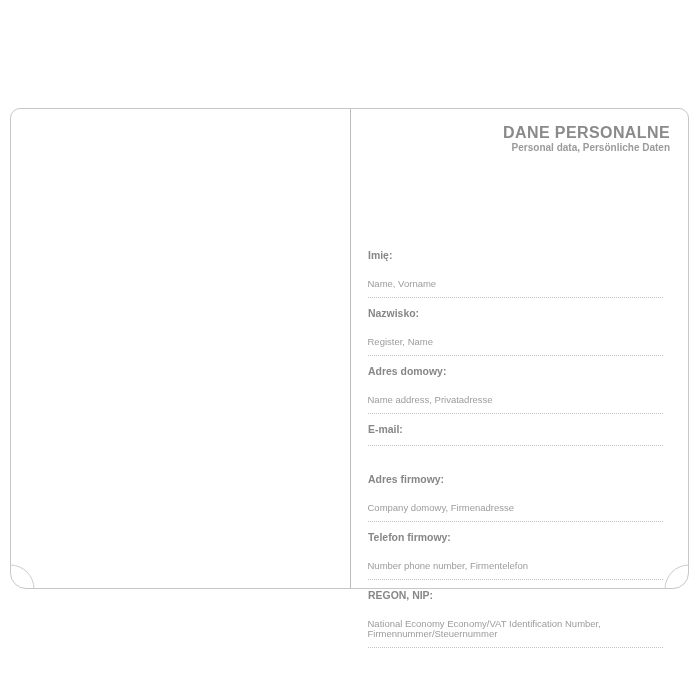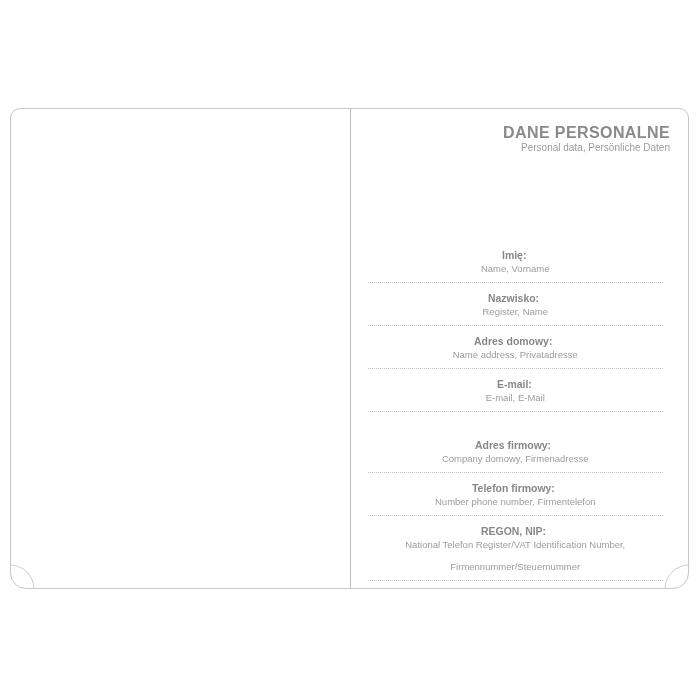--- a/index.html
+++ b/index.html
@@ -56,32 +56,31 @@
   .rp-title {
     font-size: 16px;
     line-height: 13px;
     font-weight: bold;
     color: #8a8a8a;
     letter-spacing: 0.4px;
   }
   .rp-subtitle {
     font-size: 10px;
     line-height: 13px;
-    font-weight: normal;
+    font-weight: bold;
     color: #9b9b9b;
     margin-top: 2px;
   }
 
   
   .fields {
     position: absolute;
     top: 131px;
     left: 18px;
     right: 25px;
-    text-align: center;
   }
   .field {
     border-bottom: 1px dotted #c4c4c4;
     padding: 5px 0 8px 0;
   }
   .field.group-gap {
     margin-top: 18px;
   }
   .field-label {
     display: inline-block;
@@ -90,25 +89,25 @@
     font-weight: bold;
     color: #878787;
     transform: scaleX(0.95);
     transform-origin: left center;
     white-space: nowrap;
   }
   .field-sub {
     font-size: 9.5px;
     line-height: 10px;
     color: #9c9c9c;
-    margin-top: 1px;
+    margin-top: 16px;
     white-space: nowrap;
   }
   .field-sub + .field-sub {
-    margin-top: 12px;
+    margin-top: 0;
   }
 
   
   .curl {
     position: absolute;
     bottom: -1px;
     width: 26px;
     height: 26px;
     pointer-events: none;
   }
@@ -147,36 +146,35 @@
         </div>
 
         <div class="field">
           <div class="field-label">Adres domowy:</div>
           <div class="field-sub">Name address, Privatadresse</div>
         </div>
 
 
         <div class="field">
           <div class="field-label">E-mail:</div>
-          <div class="field-sub">E-mail, E-Mail</div>
         </div>
 
         <div class="field group-gap">
           <div class="field-label">Adres firmowy:</div>
           <div class="field-sub">Company domowy, Firmenadresse</div>
         </div>
 
         <div class="field">
           <div class="field-label">Telefon firmowy:</div>
           <div class="field-sub">Number phone number, Firmentelefon</div>
         </div>
 
         <div class="field">
           <div class="field-label">REGON, NIP:</div>
-          <div class="field-sub">National Telefon Register/VAT Identification Number,</div>
+          <div class="field-sub">National Economy Economy/VAT Identification Number,</div>
           <div class="field-sub">Firmennummer/Steuernummer</div>
         </div>
 
       </div>
     </div>
 
     <div class="curl curl-left">
       <svg width="26" height="26" viewBox="0 0 26 26" xmlns="http://www.w3.org/2000/svg">
         <path d="M 0 2 A 24 24 0 0 1 24 26" fill="none" stroke="#cccccc" stroke-width="1"></path>
       </svg>

